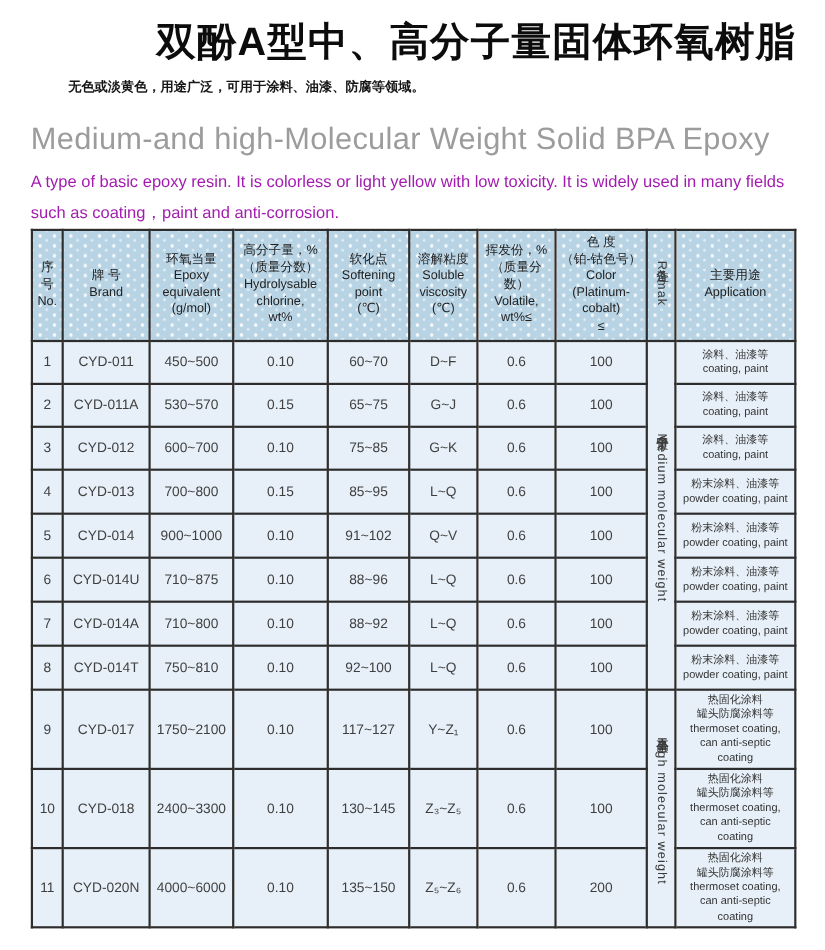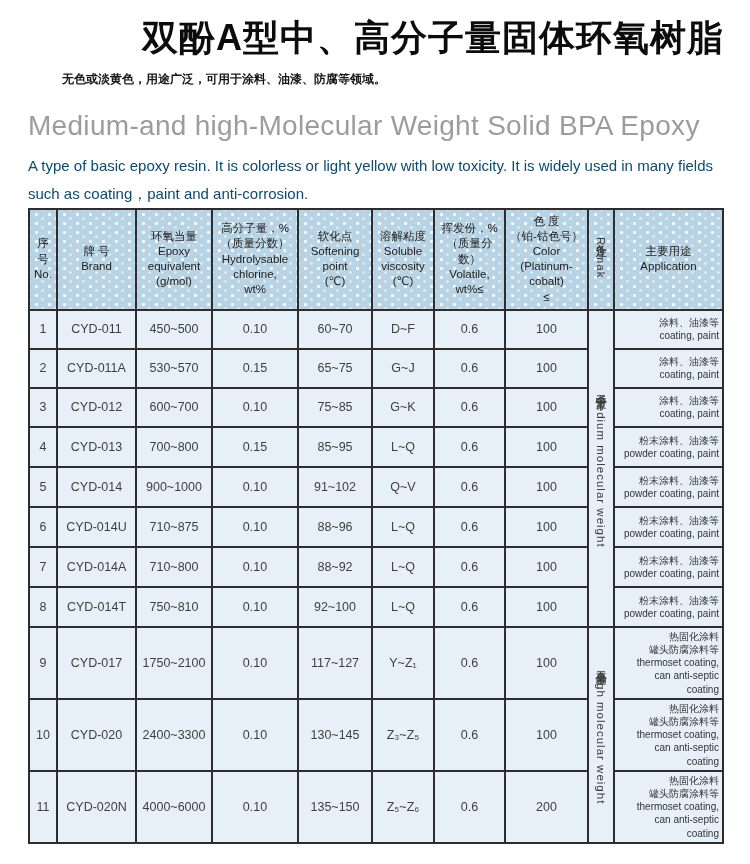--- a/index.html
+++ b/index.html
@@ -36,21 +36,21 @@
   .title-en {
     margin: 22px 0 0 0;
     font-size: 28px;
     font-weight: 400;
     color: var(--title-en, #9c9c9c);
     letter-spacing: 0.3px;
   }
   .desc-en {
     margin: 10px 0 0 0;
     font-size: 15px;
-    color: #0c4a6e;
+    color: #a21caf;
     line-height: 1.85;
     max-width: 700px;
   }
   .spec-label {
     margin: 18px 0 7px 34px;
     font-size: 14px;
     font-weight: 700;
     color: #101010;
   }
 
@@ -81,21 +81,21 @@
   }
   .spec-table td {
     background: var(--cell-bg, #e7f0f8);
     font-size: 12.5px;
     color: var(--text, #3f3f3f);
     text-align: center;
     vertical-align: middle;
     padding: 2px;
   }
   .spec-table td.app {
-    text-align: right;
+    text-align: center;
     font-size: 10px;
     line-height: 1.32;
     white-space: pre-line;
     padding: 2px 3px;
     color: #333;
   }
   .vert-cell { padding: 1px; }
   .vtext {
     display: inline-block;
     writing-mode: vertical-rl;
@@ -280,21 +280,21 @@
         <td>100</td>
         <td class="vert-cell" rowspan="3"><span class="vtext">高分子量 High molecular weight</span></td>
         <td class="app">热固化涂料
 罐头防腐涂料等
 thermoset coating,
 can anti-septic
 coating</td>
       </tr>
       <tr class="rh-l">
         <td>10</td>
-        <td>CYD-020</td>
+        <td>CYD-018</td>
         <td>2400~3300</td>
         <td>0.10</td>
         <td>130~145</td>
         <td>Z₃~Z₅</td>
         <td>0.6</td>
         <td>100</td>
         <td class="app">热固化涂料
 罐头防腐涂料等
 thermoset coating,
 can anti-septic

